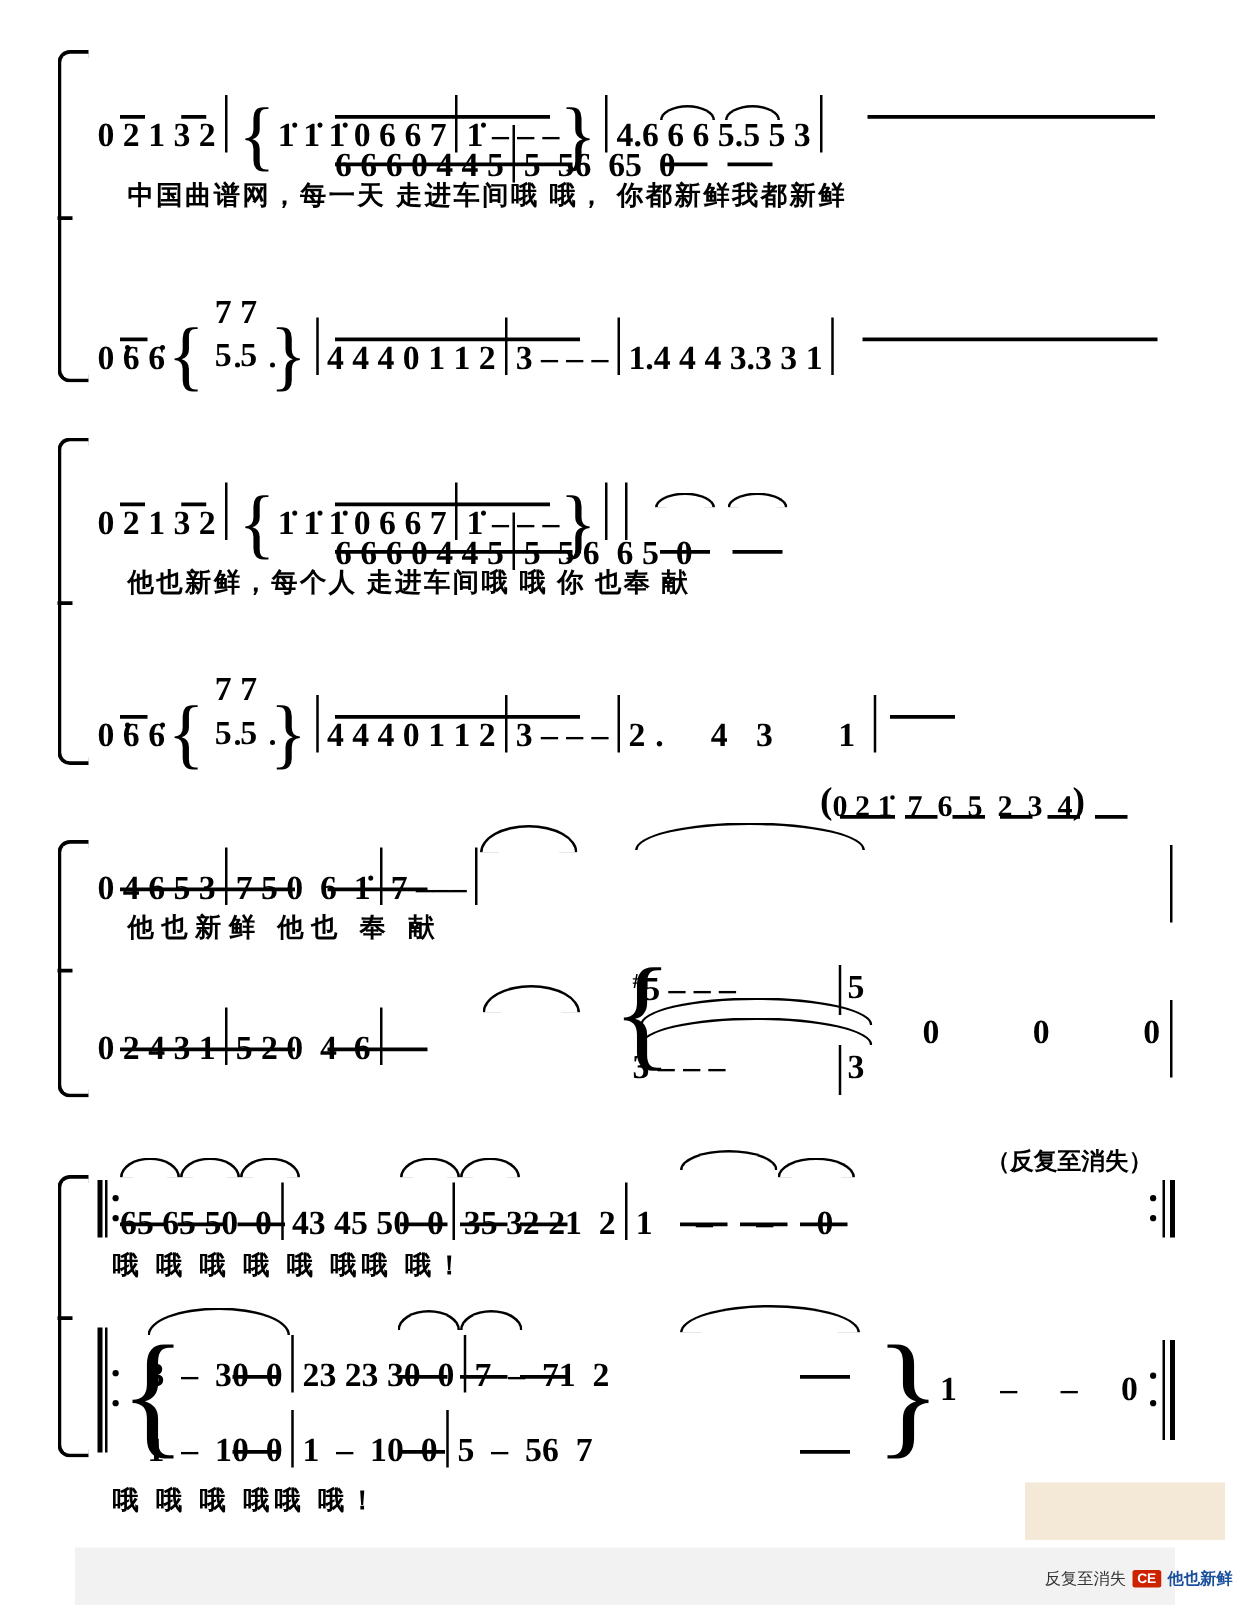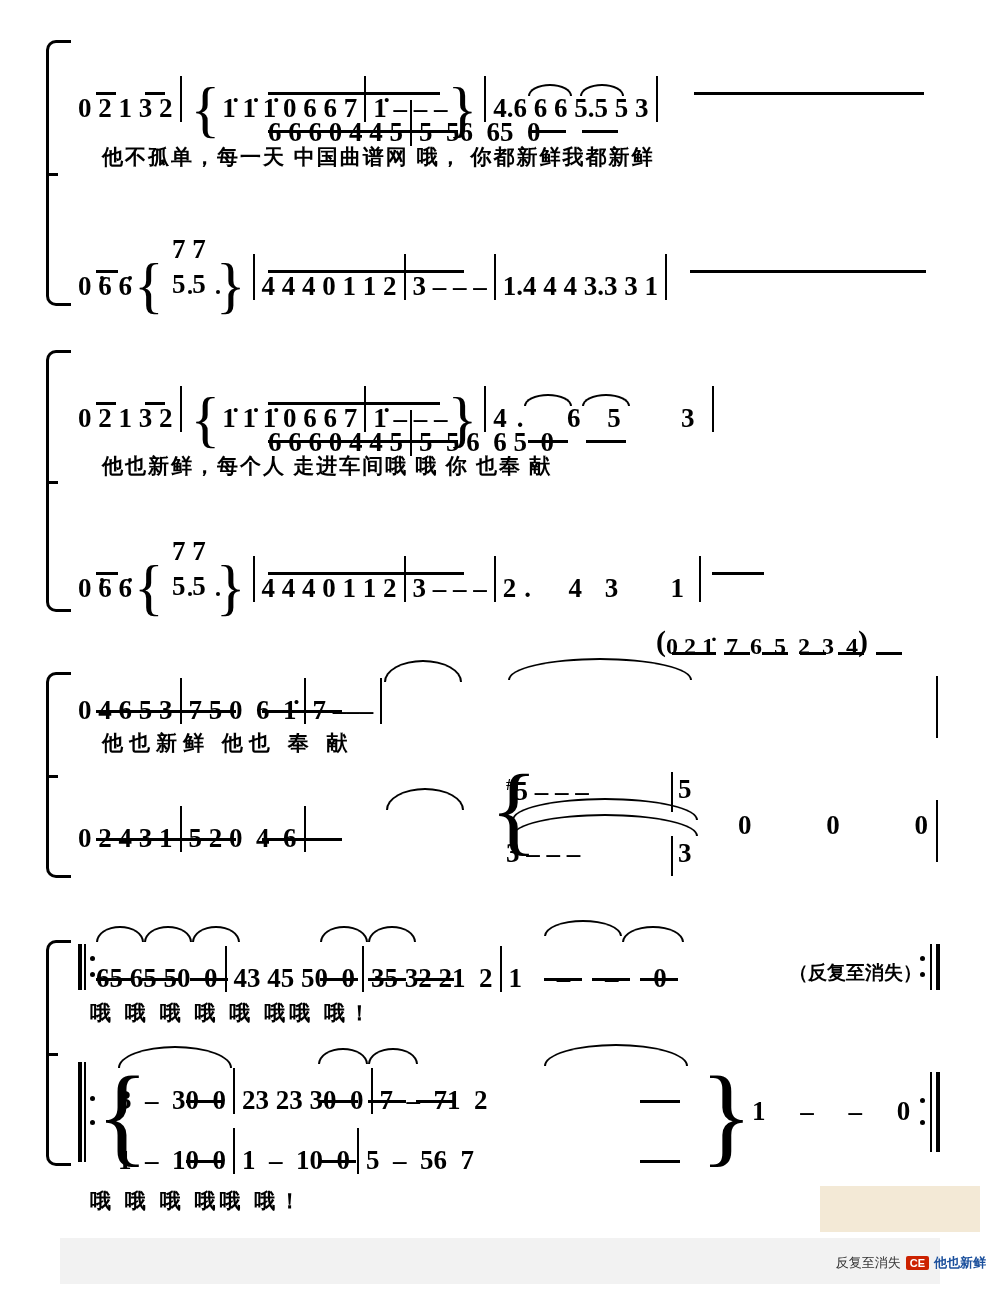--- a/index.html
+++ b/index.html
@@ -121,21 +121,21 @@
         <span class="bar"></span>
         <span class="num">5&nbsp;&nbsp;56&nbsp;&nbsp;65&nbsp;&nbsp;0</span>
       </div>
     </div>
     <div class="beam" style="left:268px;top:130px;width:190px;"></div>
     <div class="beam" style="left:530px;top:130px;width:36px;"></div>
     <div class="beam" style="left:582px;top:130px;width:36px;"></div>
     <div class="slur flat" style="left:528px;top:84px;width:40px;"></div>
     <div class="slur flat" style="left:580px;top:84px;width:40px;"></div>
 
-    <div class="lyr" style="position:absolute;left:102px;top:146px;">他不孤单，每一天  中国曲谱网 哦，     你都新鲜我都新鲜</div>
+    <div class="lyr" style="position:absolute;left:102px;top:146px;">中国曲谱网，每一天  走进车间哦 哦，     你都新鲜我都新鲜</div>
 
     <div class="system" style="left:78px;top:238px;">
       <div class="row">
         <span class="num">0&nbsp;6&nbsp;6</span>
         <span class="curly" style="position:relative;top:16px;left:2px;">{</span>
         <span style="display:inline-block;width:54px;text-align:center;position:relative;top:-2px;">
           <span class="num" style="display:block;">7&nbsp;7</span>
           <span class="num" style="display:block;margin-top:8px;">5&nbsp;5</span>
         </span>
         <span class="curly" style="position:relative;top:16px;">}</span>
@@ -163,21 +163,20 @@
     <div class="system" style="left:78px;top:370px;">
       <div class="row">
         <span class="num">0&nbsp;2&nbsp;1&nbsp;3&nbsp;2</span>
         <span class="bar"></span>
         <span class="curly" style="position:relative;top:18px;left:2px;">{</span>
         <span class="num" style="margin-left:4px;">1̇&nbsp;1̇&nbsp;1̇&nbsp;0&nbsp;6&nbsp;6&nbsp;7</span>
         <span class="bar"></span>
         <span class="num">1̇&nbsp;–&nbsp;–&nbsp;–</span>
         <span class="curly" style="position:relative;top:18px;">}</span>
         <span class="bar"></span>
-        <span class="num" style="letter-spacing:10px;">4.&nbsp;&nbsp;6&nbsp;5&nbsp;&nbsp;&nbsp;3</span>
         <span class="bar"></span>
       </div>
     </div>
     <div class="beam" style="left:96px;top:402px;width:20px;"></div>
     <div class="beam" style="left:145px;top:402px;width:20px;"></div>
     <div class="beam" style="left:268px;top:402px;width:172px;"></div>
 
     <div class="system" style="left:268px;top:410px;">
       <div class="row">
         <span class="num">6&nbsp;6&nbsp;6&nbsp;0&nbsp;4&nbsp;4&nbsp;5</span>
@@ -274,21 +273,21 @@
     <div class="num" style="position:absolute;left:678px;top:776px;">5</div>
     <div class="num" style="position:absolute;left:678px;top:840px;">3</div>
     <div class="slur big" style="left:512px;top:798px;width:182px;"></div>
     <div class="slur big" style="left:512px;top:814px;width:182px;"></div>
     <div class="num" style="position:absolute;left:738px;top:812px;letter-spacing:34px;">0&nbsp;0&nbsp;0</div>
     <div class="finalbar" style="left:936px;top:676px;height:62px;"></div>
     <div class="finalbar" style="left:936px;top:800px;height:62px;"></div>
   </div>
 
   <div>
-    <div class="note-ann" style="right:78px;top:916px;margin-top:44px;">（反复至消失）</div>
+    <div class="note-ann" style="right:78px;top:916px;">（反复至消失）</div>
 
     <div class="brace" style="left:46px;top:940px;height:220px;"></div>
 
     <div class="repeat" style="left:78px;top:944px;height:46px;">
       <div class="thickl"></div>
         <div class="thinl"></div>
       <div class="dot" style="top:12px;"></div>
         <div class="dot" style="top:28px;"></div>
     </div>
 

